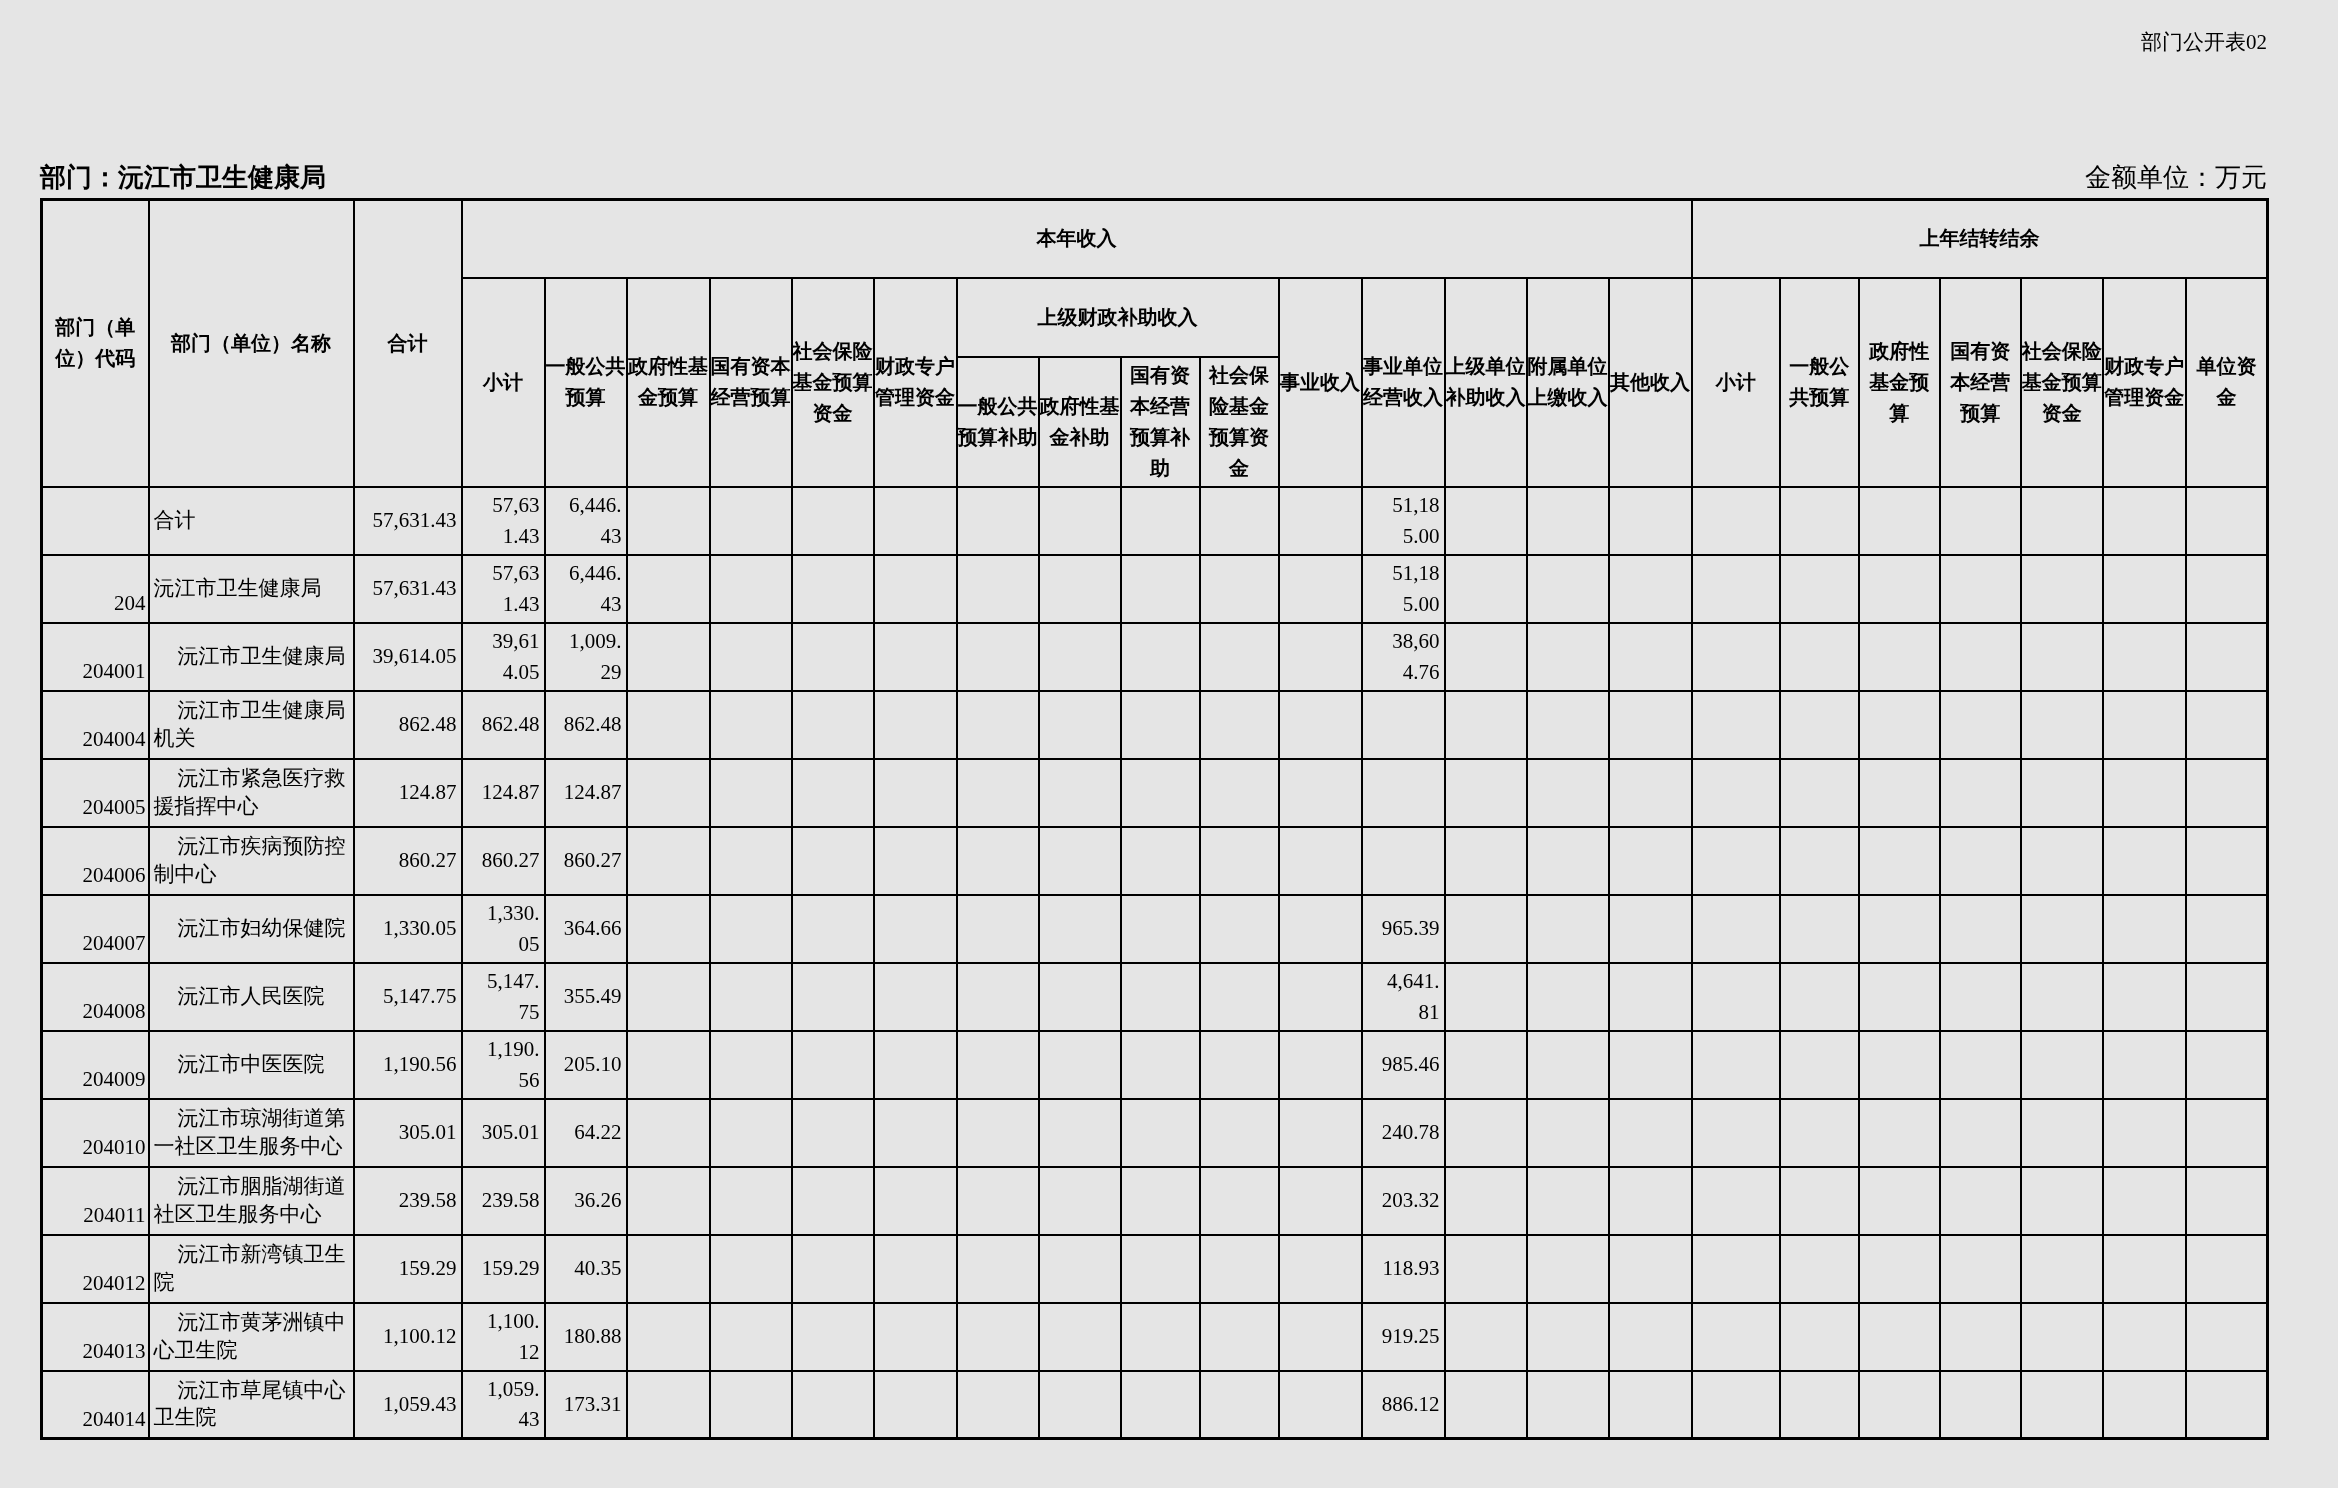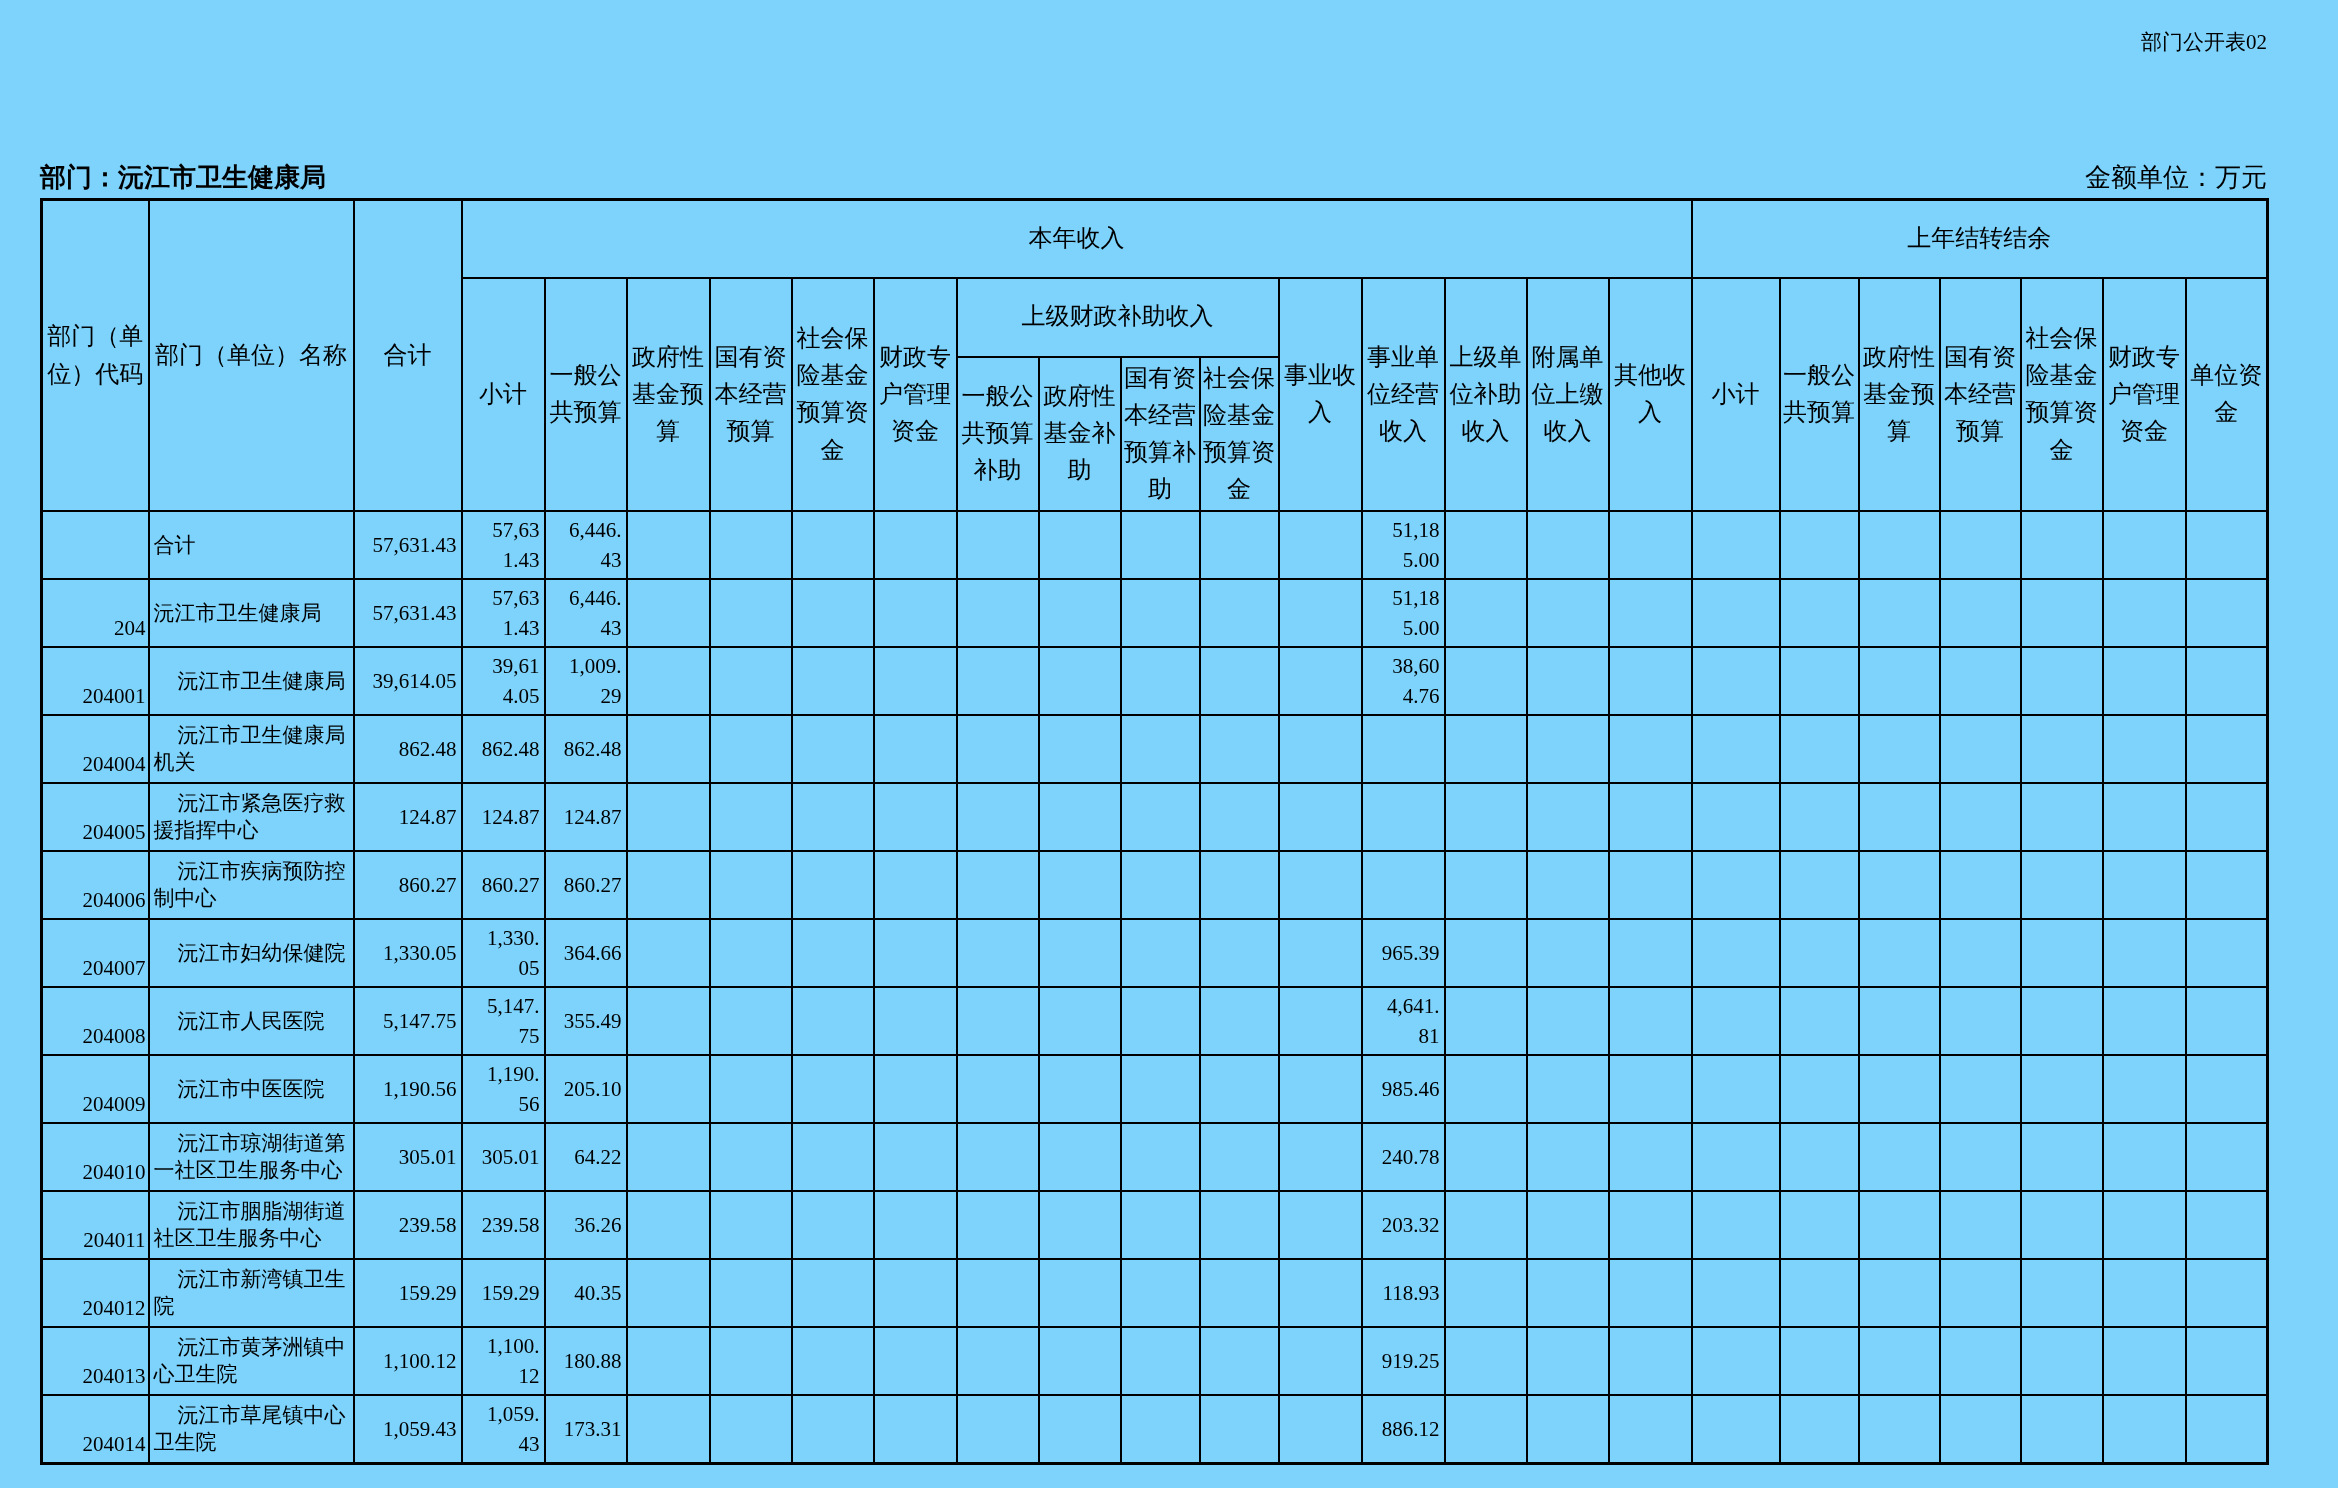--- a/index.html
+++ b/index.html
@@ -1,25 +1,25 @@
 <!DOCTYPE html>
 <html><head>
 <meta charset="utf-8">
 <style>
   html,body{margin:0;padding:0;background:#fff;color:#000;}
   body{font-family:"Liberation Serif","DejaVu Serif",serif;}
-  .page{position:relative;width:2338px;height:1488px;background:#7dd3fc;overflow:hidden;}
+  .page{position:relative;width:2338px;height:1488px;background:#e5e5e5;overflow:hidden;}
   .corner-note{position:absolute;top:28px;left:40px;width:2227px;text-align:right;font-size:21px;}
   .doc-title{position:absolute;top:74px;left:40px;width:2227px;text-align:center;font-size:44px;font-weight:bold;letter-spacing:2px;}
   .meta-row{position:absolute;top:160px;left:40px;width:2227px;font-size:26px;}
   .dept-label{float:left;font-weight:bold;}
   .unit-label{float:right;font-weight:normal;margin-left:12px;}
   table.grid{position:absolute;left:40px;top:198px;width:2227px;border-collapse:collapse;table-layout:fixed;border:3px solid #000;}
   table.grid th,table.grid td{border:2px solid #000;overflow:hidden;}
-  thead th{font-size:24px;font-weight:normal;text-align:center;vertical-align:middle;padding:2px 0;line-height:1.55;}
+  thead th{font-size:20px;font-weight:bold;text-align:center;vertical-align:middle;padding:2px 0;line-height:1.55;}
   tr.hr1{height:78px;}
   tr.hr2{height:79px;}
   tr.hr3{height:117px;}
   tbody tr{height:68px;}
   td.code{font-size:21px;text-align:right;vertical-align:bottom;padding:2px 2px 5px 4px;line-height:1.2;}
   td.name{font-size:21px;text-align:left;vertical-align:middle;padding:2px 4px;line-height:1.3;}
   td.name.indent{text-indent:24px;}
   td.num{font-size:21px;text-align:right;vertical-align:middle;padding:2px 4px 2px 16px;line-height:1.45;word-break:break-all;}
 </style>
 </head>

